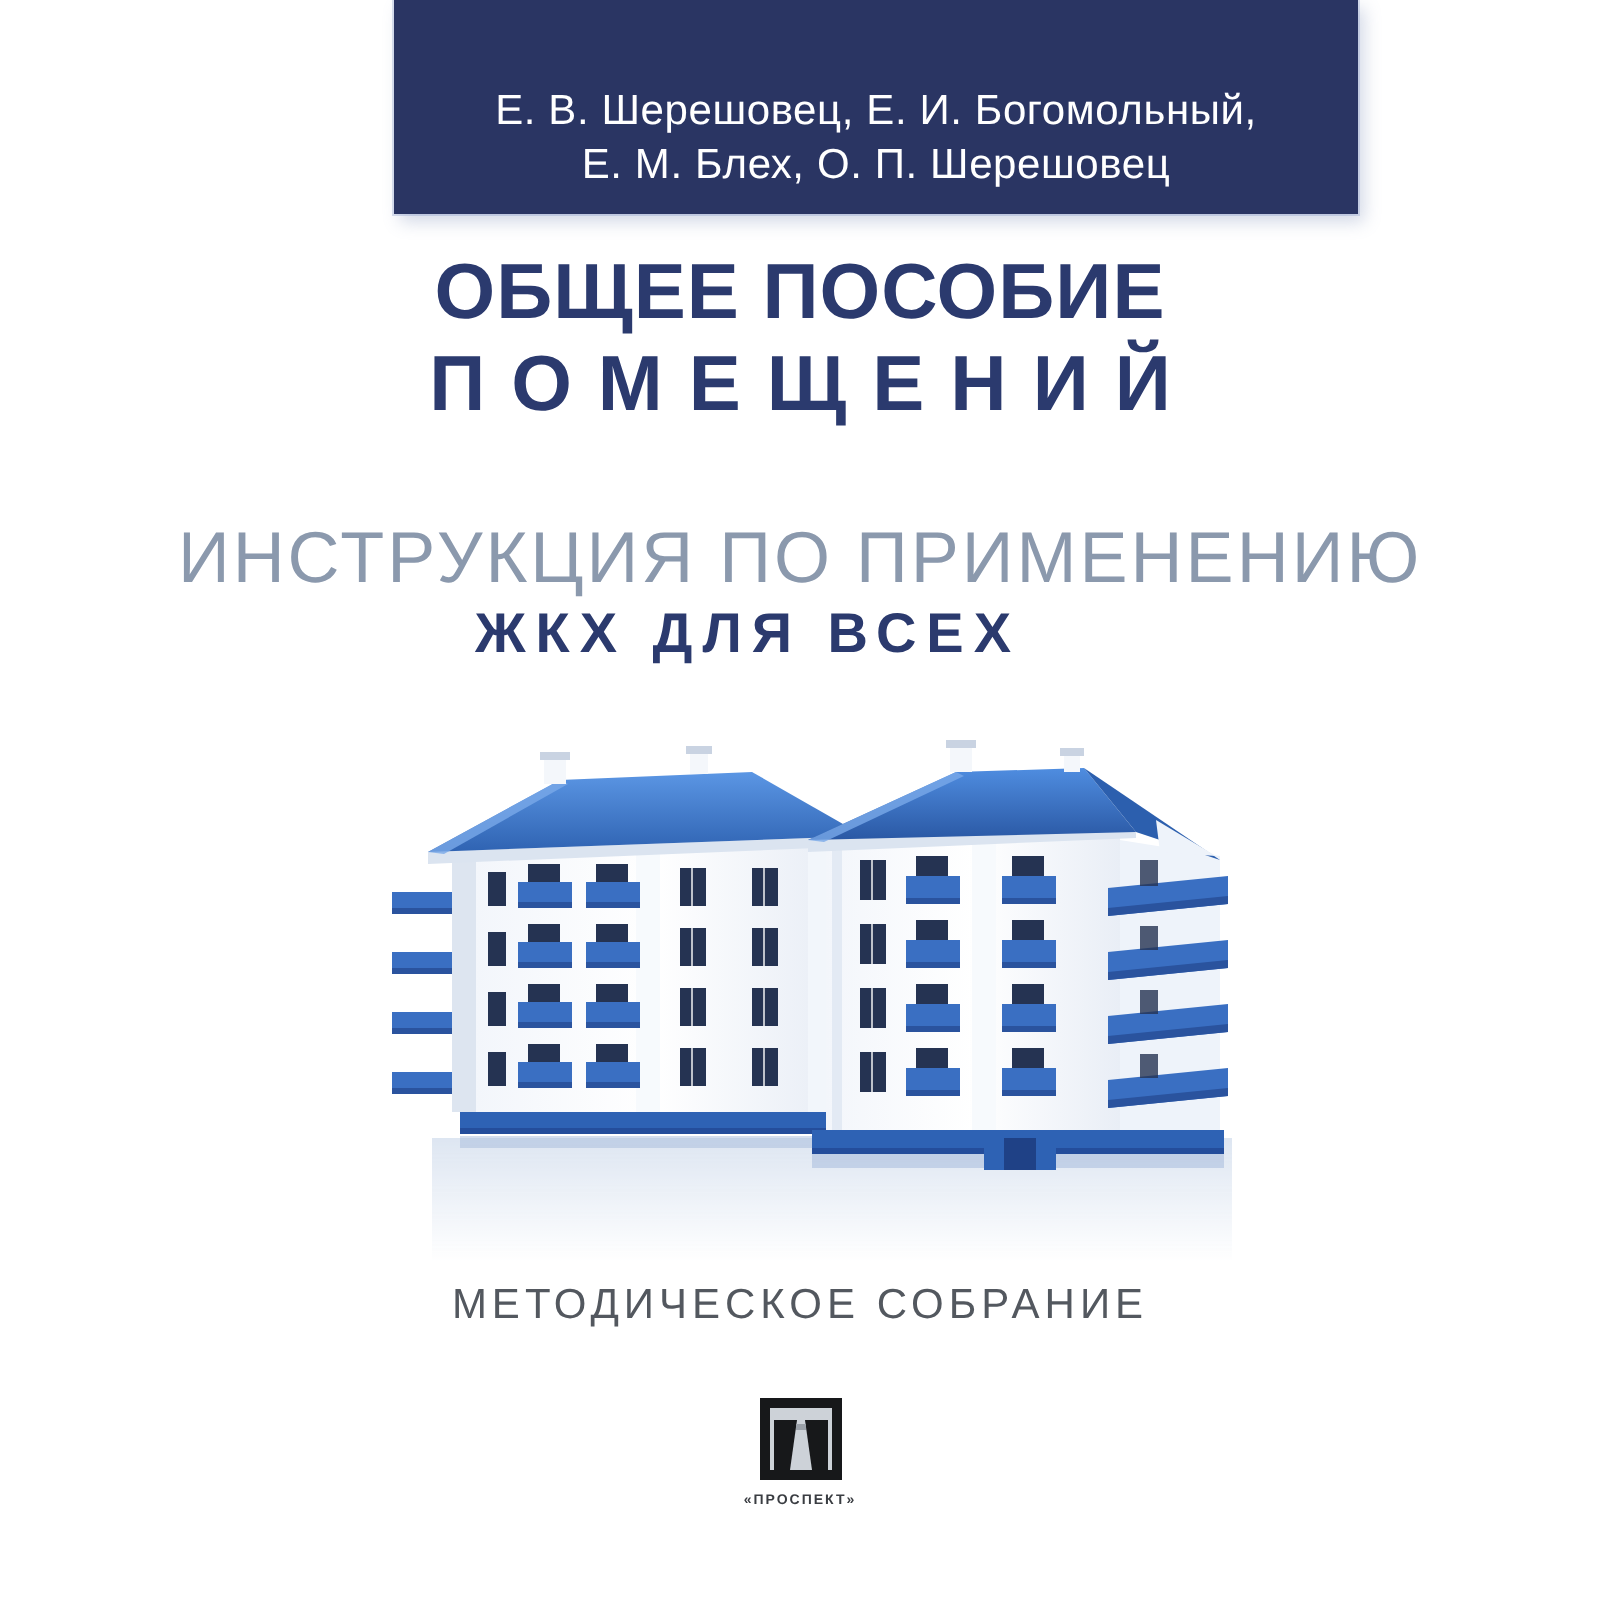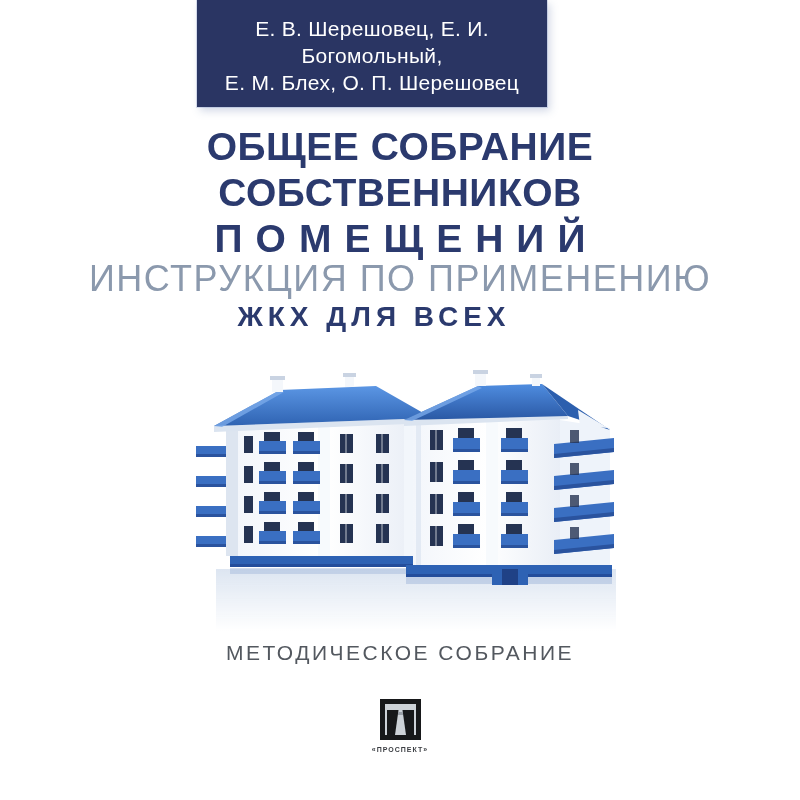--- a/index.html
+++ b/index.html
@@ -4,21 +4,21 @@
 <style>
   html,body{margin:0;padding:0;}
   body{
     width:800px;height:800px;position:relative;background:#ffffff;
     font-family:"Liberation Sans", sans-serif;overflow:hidden;
   }
   .abs{position:absolute;}
 
   
   .authors-band{
-    left:197px;top:0;width:350px;height:107px;background:#2a3563;
+    left:197px;top:0;width:482px;height:107px;background:#2a3563;
     display:flex;flex-direction:column;justify-content:flex-end;
     padding-bottom:11px;box-sizing:border-box;text-align:center;
     box-shadow:0 0 0 1px rgba(130,150,200,.30), 3px 4px 8px rgba(110,130,175,.30);
   }
   .authors-band .line{
     color:#ffffff;font-size:21px;line-height:27px;font-weight:400;letter-spacing:.3px;
   }
 
   
   .title-block{left:0;top:124px;width:800px;text-align:center;color:#2b3a6e;}
@@ -52,22 +52,21 @@
 </style>
 </head>
 <body>
 
 <div class="abs authors-band">
   <div class="line">Е. В. Шерешовец, Е. И. Богомольный,</div>
   <div class="line">Е. М. Блех, О. П. Шерешовец</div>
 </div>
 
 <div class="abs title-block">
-  <span class="title-line">ОБЩЕЕ СОБРАНИЕ</span>
-  <span class="title-line">СОБСТВЕННИКОВ</span>
+  <span class="title-line">ОБЩЕЕ ПОСОБИЕ</span>
   <span class="title-line spread">ПОМЕЩЕНИЙ</span>
 </div>
 
 <div class="abs subtitle">ИНСТРУКЦИЯ ПО ПРИМЕНЕНИЮ</div>
 <div class="abs tagline">ЖКХ ДЛЯ ВСЕХ</div>
 
 <svg class="abs illustration" viewBox="0 0 448 276" xmlns="http://www.w3.org/2000/svg">
   <defs>
     <linearGradient id="roofGrad" x1="0" y1="0" x2="0" y2="1">
       <stop offset="0" stop-color="#5b96e4"></stop>

